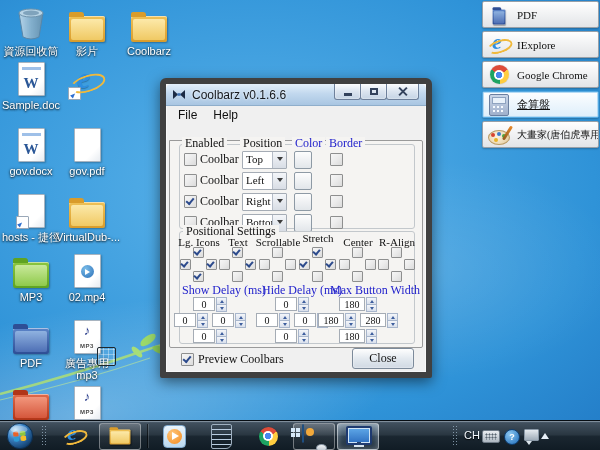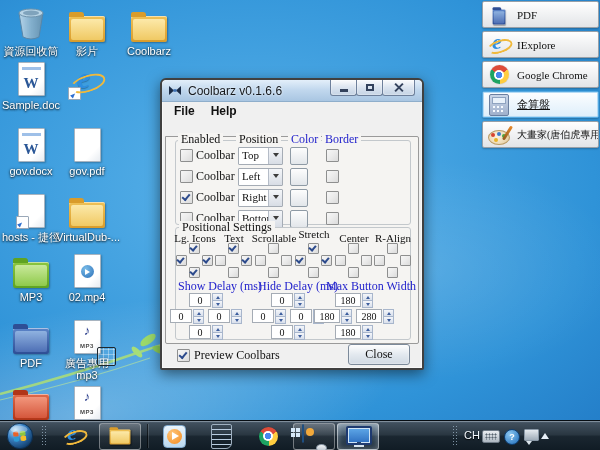--- a/index.html
+++ b/index.html
@@ -53,39 +53,39 @@
   .eicon::after{content:"";position:absolute;left:-1px;top:9px;width:32px;height:13px;border:2.5px solid #F0B93C;
     border-left-color:transparent;border-radius:50%;transform:rotate(-18deg);}
 
   .smallapp{position:absolute;left:97px;top:347px;width:17px;height:17px;border-radius:2px;z-index:2;
     background:linear-gradient(#4A5A66,#2B3740);border:1px solid #1E272E;
     background-image:repeating-linear-gradient(0deg,rgba(255,255,255,.35) 0 1px,transparent 1px 5px),
                      repeating-linear-gradient(90deg,rgba(255,255,255,.35) 0 1px,transparent 1px 5px);}
 
   
   #dlg{position:absolute;left:160px;top:78px;width:260px;height:288px;z-index:5;
-    background:#F0F0F0;border:2px solid #404040;border-radius:6px 6px 2px 2px;
+    background:#F0F0F0;border:6px solid #404040;border-radius:6px 6px 2px 2px;
     box-shadow:0 4px 14px rgba(0,0,0,.5), inset 0 0 0 1px rgba(255,255,255,.55);}
   .tbar{height:21px;border-radius:5px 5px 0 0;display:flex;align-items:center;padding:0 6px;
     background:linear-gradient(#E3EFFA,#C2D8EE 45%,#A9C6E2);border-bottom:1px solid #8FAECB;}
   .ttl{font-size:12px;color:#15181C;margin-left:6px;text-shadow:0 0 3px #fff;}
   .appico{width:14px;height:11px;}
   .capbtns{position:absolute;right:7px;top:0;display:flex;z-index:6;}
   .capbtn{width:25px;height:15px;margin-left:-1px;border:1px solid #6E809B;border-top:none;
     border-radius:0 0 3px 3px;background:linear-gradient(#FBFCFD,#DCE5F0 48%,#C4D3E4);
     display:flex;align-items:center;justify-content:center;box-shadow:inset 0 0 2px #fff;}
   .capbtn.close{width:31px;}
   .gmin{width:8px;height:3px;background:#33425C;margin-top:5px;}
   .gmax{width:8px;height:7px;border:2px solid #33425C;box-sizing:border-box;}
   .gclose{position:relative;width:10px;height:10px;}
   .gclose::before,.gclose::after{content:"";position:absolute;left:4px;top:-1px;width:2px;height:11px;background:#33425C;}
   .gclose::before{transform:rotate(45deg);} .gclose::after{transform:rotate(-45deg);}
 
   .menubar{height:18px;display:flex;align-items:center;padding-left:4px;font-size:12px;color:#111;}
-  .mitem{padding:1px 8px;font-weight:bold;}
+  .mitem{padding:1px 8px;}
 
   .tabs{position:absolute;left:3px;top:41px;display:flex;font-family:"Liberation Serif",serif;font-size:12px;color:#222;}
   .tab{height:14px;padding:1px 7px 0;margin-right:1px;border:1px solid #8C8C8C;border-bottom:none;
     border-radius:2px 2px 0 0;background:linear-gradient(#F2F2F2,#DEDEDE);}
   .tab.active{height:16px;margin-top:-1px;background:#F5F4F2;position:relative;z-index:2;}
 
   .panel{position:absolute;left:3px;top:56px;width:252px;height:206px;border:1px solid #9A9A9A;
     background:#F5F4F2;border-radius:0 2px 2px 2px;}
 
   .frame{position:absolute;border:1px solid #C3C8CC;border-radius:3px;}

